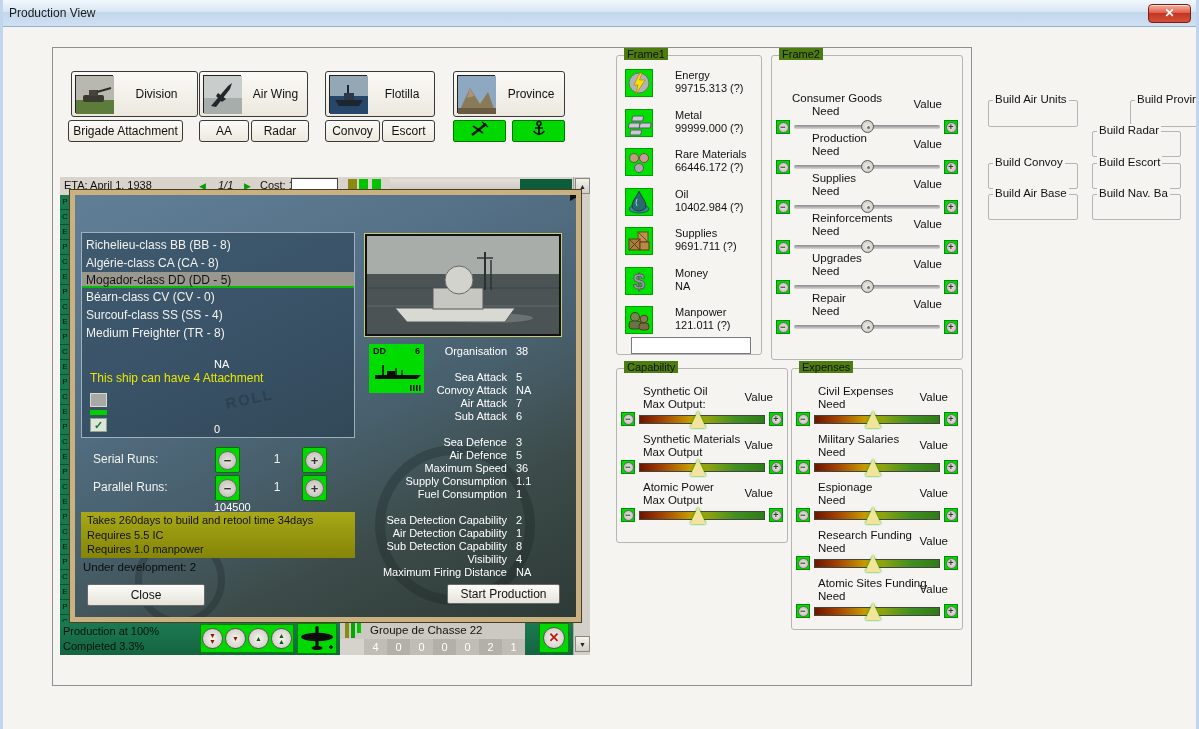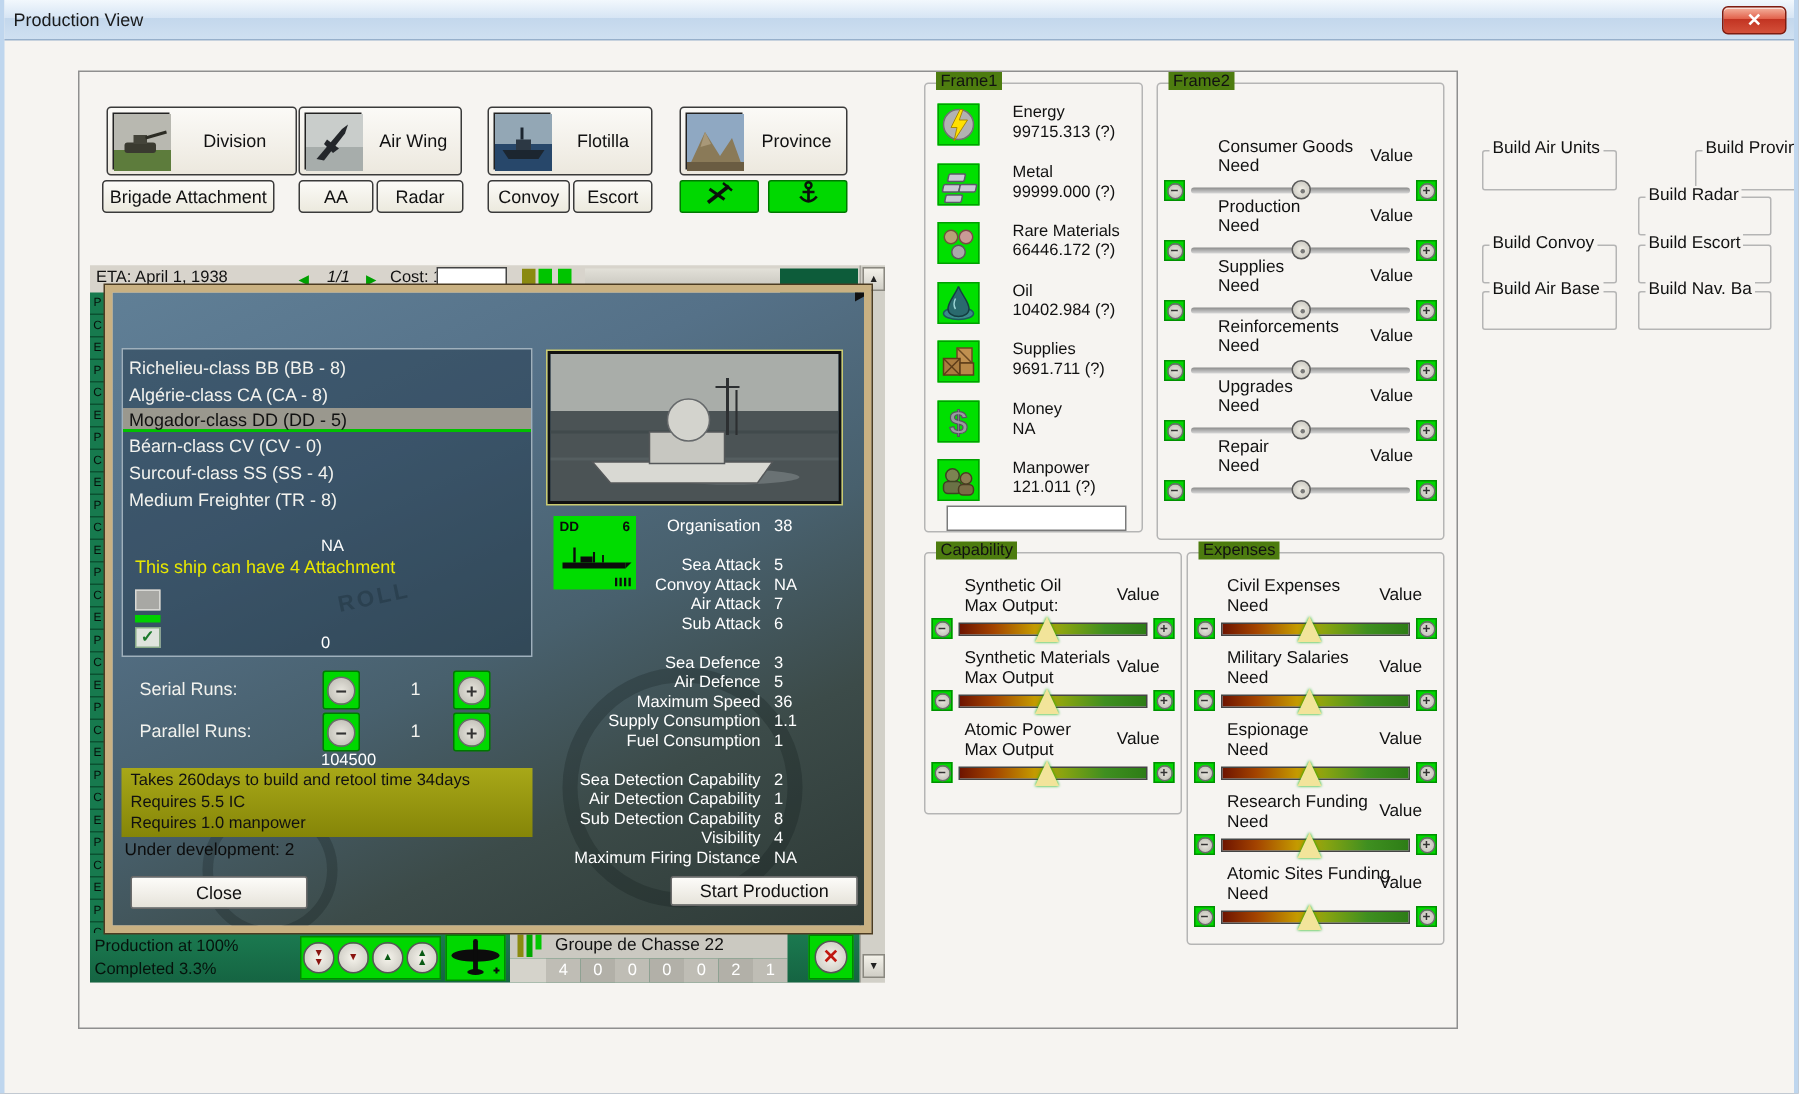--- a/index.html
+++ b/index.html
@@ -310,21 +310,21 @@
           <span class="res-value">121.011 (?)</span>
         </div>
       </div>
     <div class="abs f1-input"></div>
   </div>
 
   <div class="abs gbox" style="left:768px;top:55px;width:192px;height:305px;">
     <span class="legend">Frame2</span>
     <div id="frame2-sliders">
         <div class="sl-block" style="top:36px">
-          <div class="sl-lbl" style="margin-left:40px">Consumer Goods</div>
+          <div class="sl-lbl" style="margin-left:20px">Consumer Goods</div>
           <div class="sl-lbl" style="margin-left:40px">Need</div>
           <span class="sl-val" style="right:20px">Value</span>
           <div class="srow" style="top:28px">
             <span class="sq">
               <span class="scirc">−</span>
             </span>
             <span class="strack plain">
               <span class="thumb-circle" style="left:46%"></span>
             </span>
             <span class="sq">
@@ -827,17 +827,17 @@
         </span>
 
       <div class="abs infobox">
         <div>Takes 260days to build and retool time 34days</div>
         <div>Requires 5.5 IC</div>
         <div>Requires 1.0 manpower</div>
       </div>
       <div class="abs underdev">Under development: 2</div>
 
       <div class="abs dlgbtn" style="left:12px;top:389px;width:118px;height:22px;line-height:20px;">Close</div>
-      <div class="abs dlgbtn" style="left:372px;top:389px;width:125px;height:20px;line-height:18px;">Start Production</div>
+      <div class="abs dlgbtn" style="left:372px;top:389px;width:113px;height:20px;line-height:18px;">Start Production</div>
       <div class="abs cursor-arrow"></div>
     </div>
   </div>
 </div>
 
 </body></html>

